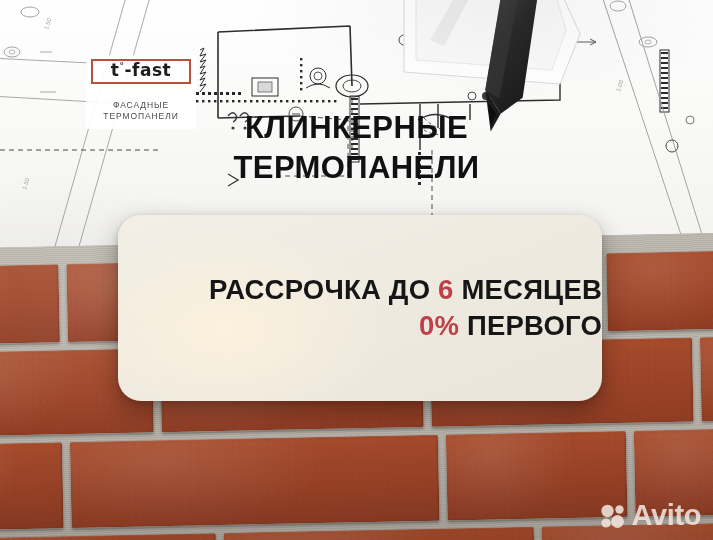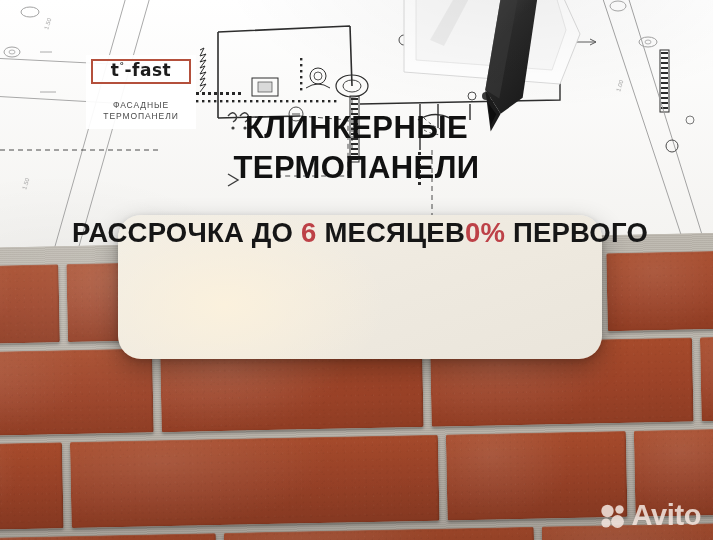--- a/index.html
+++ b/index.html
@@ -134,29 +134,30 @@
       linear-gradient(180deg, rgba(0,0,0,0.00) 60%, rgba(0,0,0,0.10) 100%),
       radial-gradient(ellipse 420px 240px at 18% 10%, rgba(255,255,255,0.10), rgba(0,0,0,0) 70%);
     pointer-events: none;
   }
 
   
   .offer-card {
     position: absolute;
     left: 118px; top: 215px;
     width: 484px;
-    height: 144px;
+    height: 186px;
     border-radius: 23px;
     background:
       radial-gradient(ellipse 260px 160px at 22% 62%, #fbf1dd 0%, rgba(251,241,221,0) 62%),
       linear-gradient(160deg, #f3efe6 0%, #efeae0 48%, #eae5db 100%);
     box-shadow: 0 10px 26px rgba(0,0,0,0.30), 0 2px 6px rgba(0,0,0,0.16);
     z-index: 8;
     display: flex;
-    align-items: flex-start;
+    flex-direction: column;
+    align-items: flex-end;
     justify-content: center;
   }
   .offer-line {
     color: #161616;
     font-weight: bold;
     font-size: 27.5px;
     line-height: 1.31;
     letter-spacing: 0.2px;
     white-space: nowrap;
     text-align: center;

